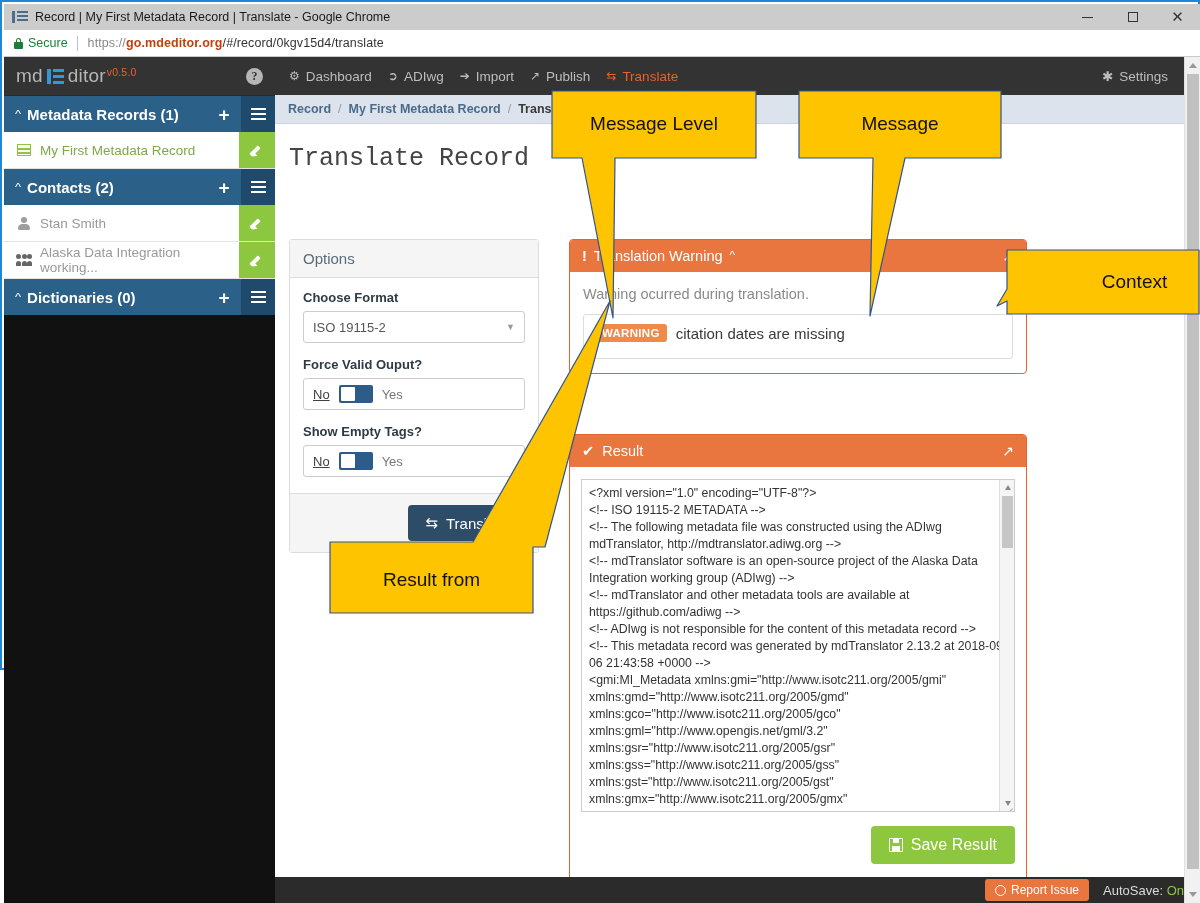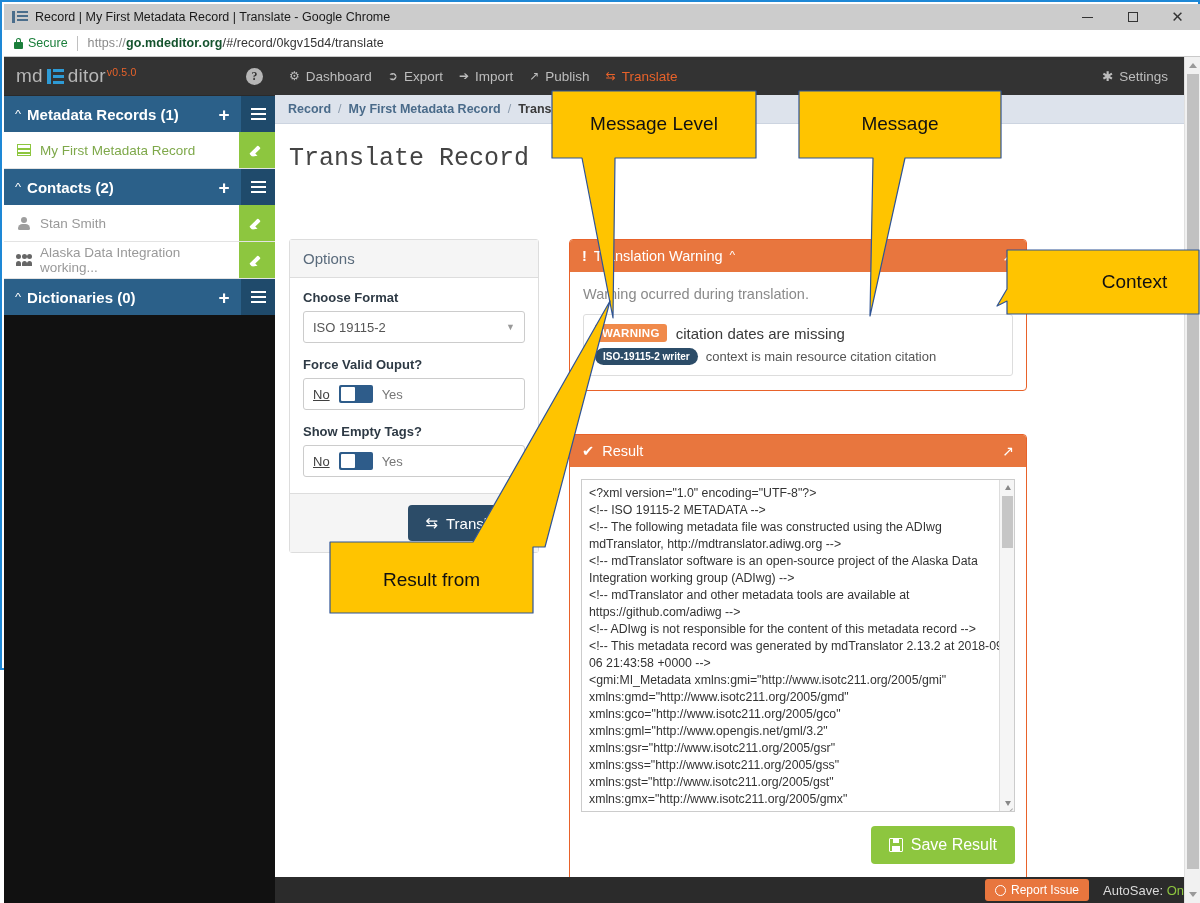--- a/index.html
+++ b/index.html
@@ -54,21 +54,21 @@
   }
   .lock {
     margin-left: 10px; margin-right: 5px; width: 9px; height: 11px;
     position: relative; flex: 0 0 auto;
   }
   .lock .body { position: absolute; bottom: 0; left: 0; width: 9px; height: 7px; background: #1B7F3B; border-radius: 1px; }
   .lock .shackle { position: absolute; top: 0; left: 2px; width: 5px; height: 5px; border: 1.5px solid #1B7F3B; border-bottom: none; border-radius: 3px 3px 0 0; box-sizing: border-box; }
   .secure-lbl { color: #1B7F3B; font-size: 12.5px; margin-right: 9px; }
   .url-sep { width: 1px; height: 15px; background: #C0C0C0; margin-right: 10px; }
   .url-txt { color: #8A8A8A; font-size: 12.5px; letter-spacing: 0.1px; }
-  .url-txt b { color: #14532d; font-weight: 700; }
+  .url-txt b { color: #c2410c; font-weight: 700; }
   .url-txt .dark { color: #333; }
 
   
   .viewport {
     position: absolute; left: 2px; top: 55px; width: 1196px; height: 846px;
     background: #fff; overflow: hidden;
   }
   .page-scrollbar {
     position: absolute; right: 0; top: 0; width: 16px; height: 846px;
     background: #F1F1F1; border-left: 1px solid #E0E0E0; box-sizing: border-box;
@@ -427,21 +427,21 @@
 
       <div class="main">
 
         <div class="topnav">
           <span class="nav-item">
             <span class="nico">⚙</span>
             <span>Dashboard</span>
           </span>
           <span class="nav-item">
             <span class="nico">➲</span>
-            <span>Export</span>
+            <span>ADIwg</span>
           </span>
           <span class="nav-item">
             <span class="nico">➔</span>
             <span>Import</span>
           </span>
           <span class="nav-item">
             <span class="nico">↗</span>
             <span>Publish</span>
           </span>
           <span class="nav-item active">
@@ -505,24 +505,20 @@
             <span>Translation Warning</span>
             <span class="hcaret">^</span>
             <span class="expand-ico">↗</span>
           </div>
           <div class="panel-body">
             <div class="warn-text">Warning ocurred during translation.</div>
             <div class="msg-box">
               <div class="msg-row1">
                 <span class="badge-warning">WARNING</span>
                 <span class="msg-title">citation dates are missing</span>
-              </div>
-              <div class="msg-row2">
-                <span class="badge-writer">ISO-19115-2 writer</span>
-                <span class="msg-ctx">context is main resource citation citation</span>
               </div>
             </div>
           </div>
         </div>
 
         <div class="panel" style="left:294px; top:377px; width:456px; height:478px;">
           <div class="panel-head">
             <span style="margin-right:8px;">✔</span>
             <span>Result</span>
             <span class="expand-ico">↗</span>

